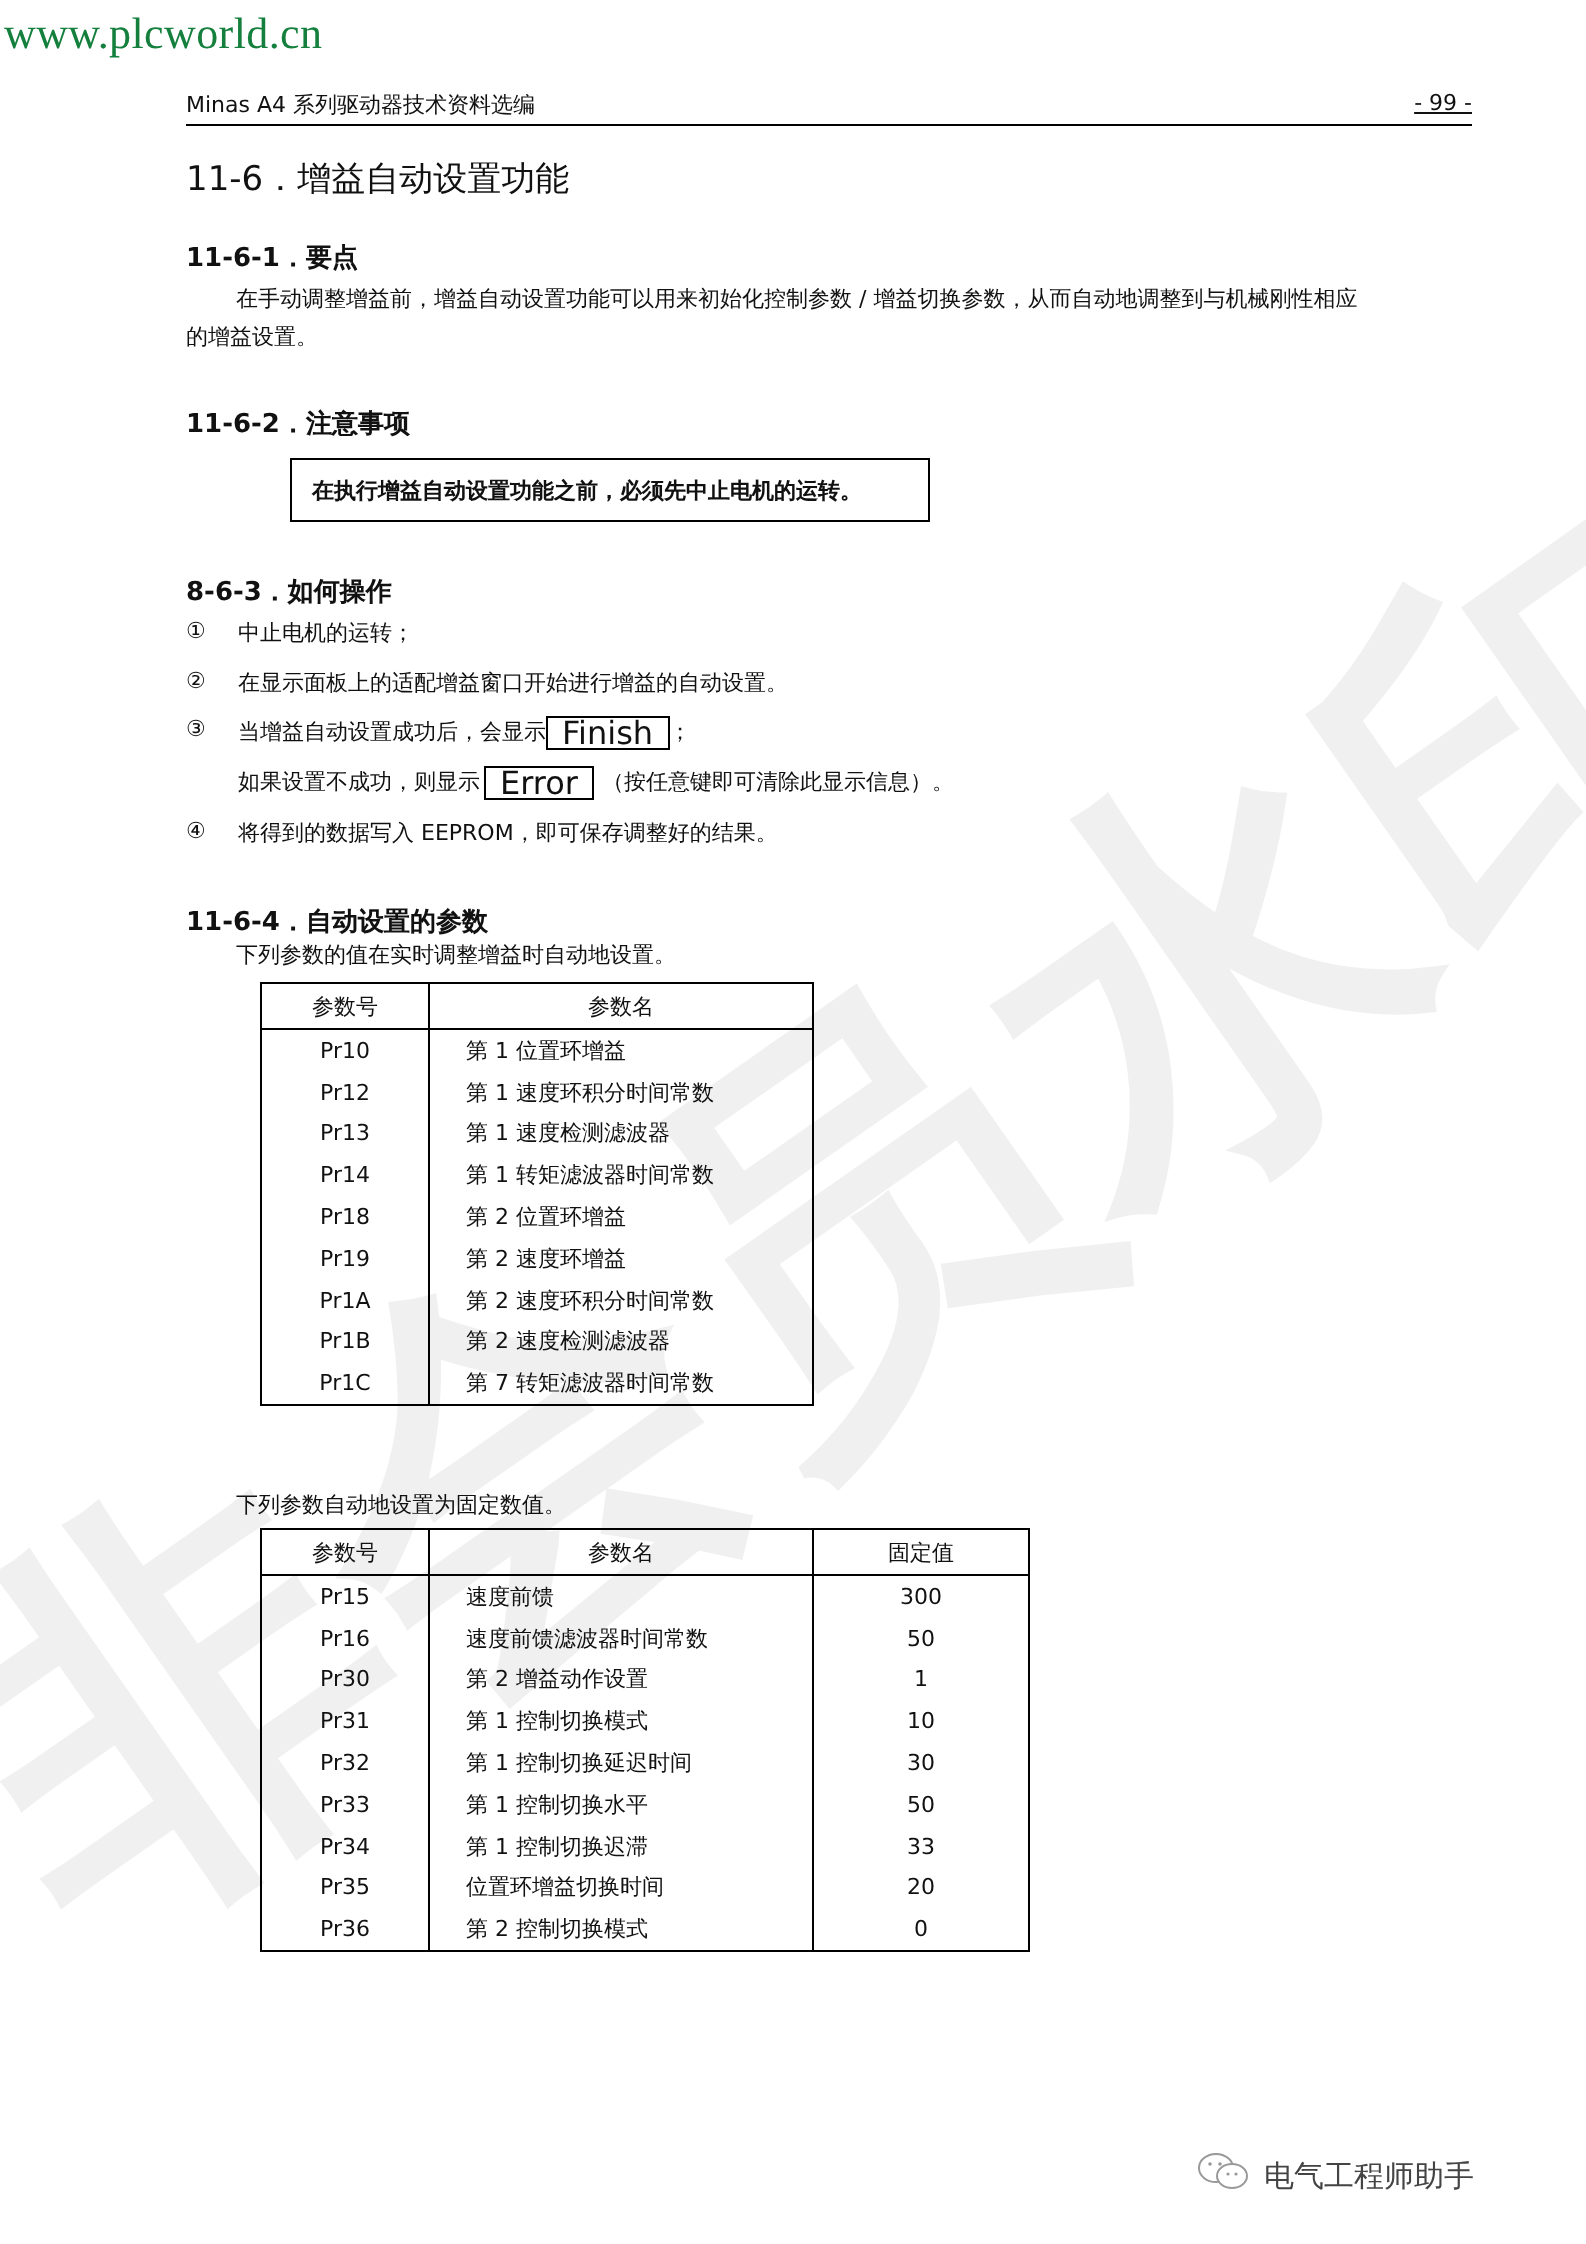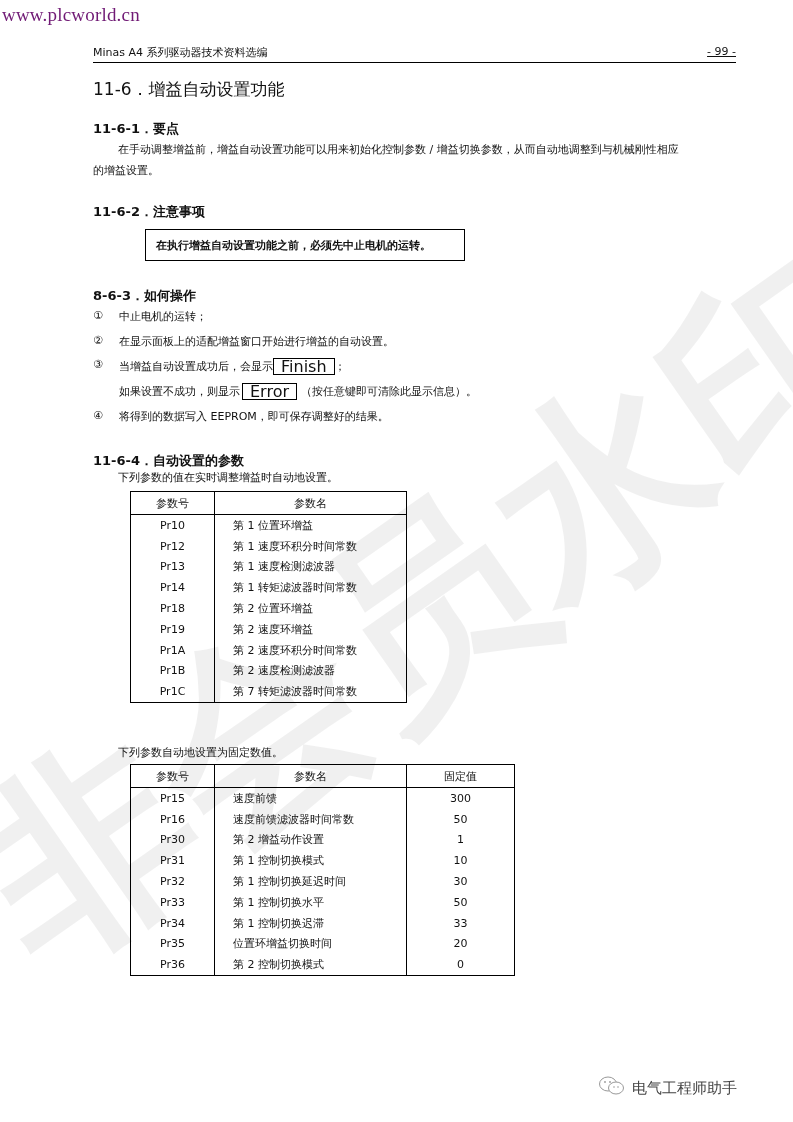--- a/index.html
+++ b/index.html
@@ -3,21 +3,21 @@
 <meta charset="utf-8">
 <style>
   html, body { margin: 0; padding: 0; }
   body {
     width: 793px; height: 1122px; background: #ffffff; position: relative; overflow: hidden;
     font-family: "DejaVu Sans", "Liberation Sans", sans-serif; color: #111;
   }
   .abs { position: absolute; }
   .site-url {
     left: 2px; top: 4px; font-family: "Liberation Serif", "DejaVu Serif", serif;
-    font-size: 19px; color: #701a75; letter-spacing: 0.2px;
+    font-size: 22px; color: #15803d; letter-spacing: 0.2px;
   }
   .running-header {
     left: 93px; top: 44px; width: 643px; height: 18px; border-bottom: 1.3px solid #000;
     font-size: 11px;
   }
   .running-header .doc-title { position: absolute; left: 0; top: 1px; }
   .running-header .page-num { position: absolute; right: 0; top: 1px; text-decoration: underline; }
   .h1 { font-weight: normal; font-size: 17px; }
   .h2 { font-weight: bold; font-size: 13px; }
   .body-text { font-size: 11px; line-height: 23px; }
@@ -63,21 +63,21 @@
 
 <div class="abs running-header">
   <span class="doc-title">Minas A4 系列驱动器技术资料选编</span>
   <span class="page-num">- 99 -</span>
 </div>
 
 <div class="abs h1" style="left:93px; top:78px;">11-6．增益自动设置功能</div>
 
 <div class="abs h2" style="left:93px; top:120px;">11-6-1．要点</div>
 <div class="abs body-text" style="left:118px; top:138px; white-space:nowrap;">在手动调整增益前，增益自动设置功能可以用来初始化控制参数 / 增益切换参数，从而自动地调整到与机械刚性相应</div>
-<div class="abs body-text" style="left:93px; top:159px;">的增益设置。</div>
+<div class="abs body-text" style="left:93px; top:159px;font-family:Liberation Mono, monospace;">的增益设置。</div>
 
 <div class="abs h2" style="left:93px; top:203px;">11-6-2．注意事项</div>
 <div class="abs warning-box">在执行增益自动设置功能之前，必须先中止电机的运转。</div>
 
 <div class="abs h2" style="left:93px; top:287px;">8-6-3．如何操作</div>
 
 <div class="abs step" style="left:93px; top:309px; width:600px; height:16px;">
   <span class="num">①</span>
   <span class="txt">中止电机的运转；</span>
 </div>

